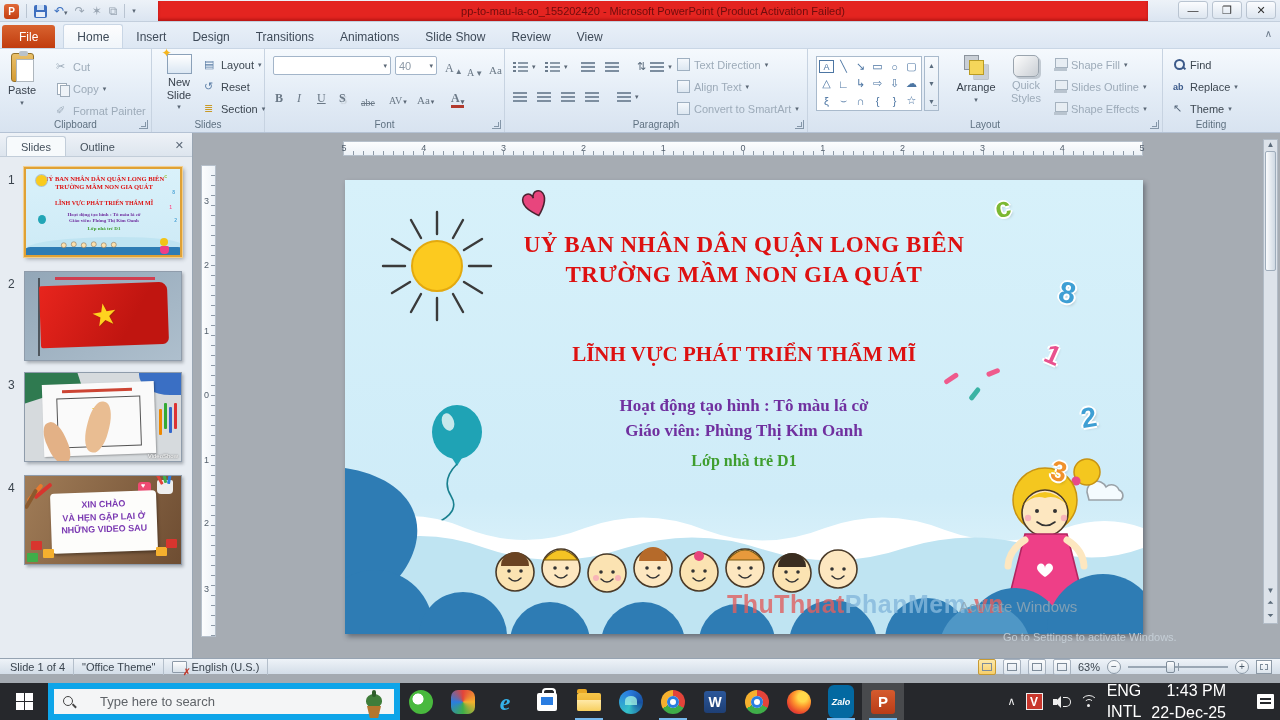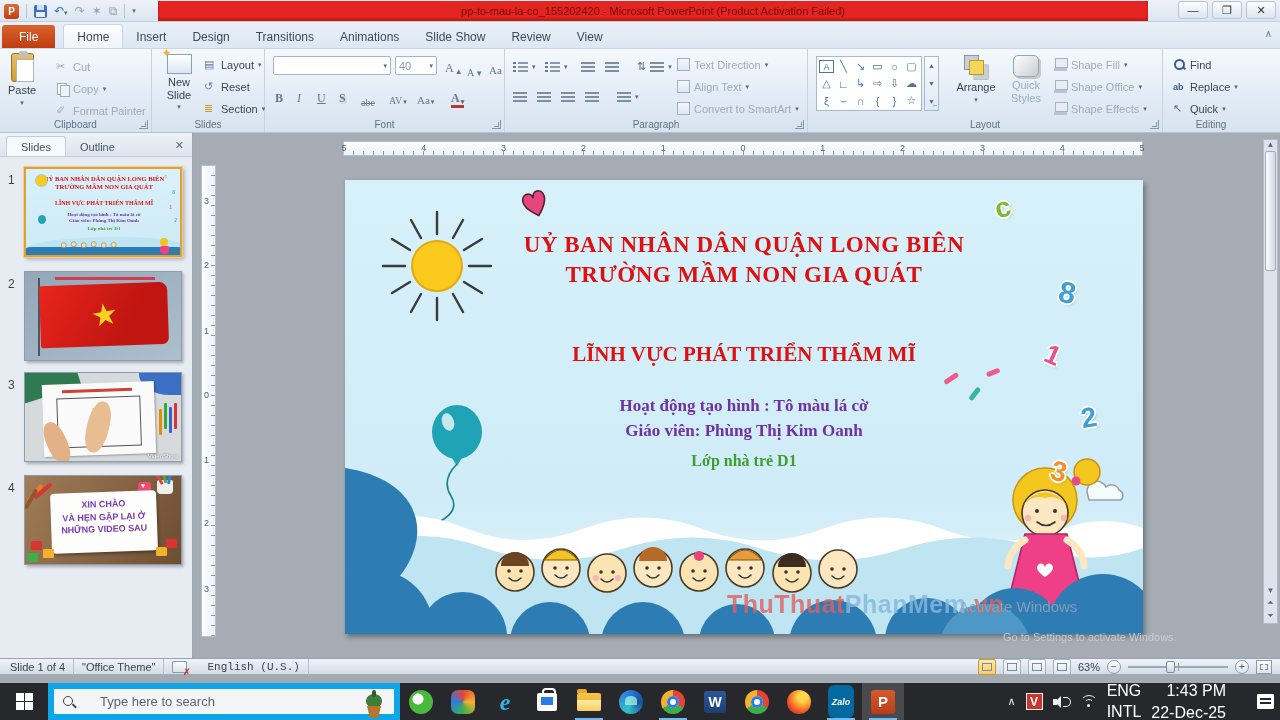--- a/index.html
+++ b/index.html
@@ -488,21 +488,21 @@
         <span class="ic-quick"></span>
         <span>Quick Styles</span>
       </div>
       <div class="sbtn dis" style="left:246px;top:6px;">
         <span class="ic-fillbox"></span>
         <span>Shape Fill</span>
           <span class="dd">▾</span>
         </div>
       <div class="sbtn dis" style="left:246px;top:28px;">
         <span class="ic-fillbox"></span>
-        <span>Shape Office</span>
+        <span>Slides Outline</span>
           <span class="dd">▾</span>
         </div>
       <div class="sbtn dis" style="left:246px;top:50px;">
         <span class="ic-fillbox"></span>
         <span>Shape Effects</span>
           <span class="dd">▾</span>
         </div>
       <div class="rgroup-label">Layout</div>
       <span class="launcher"></span>
     </div>
@@ -512,21 +512,21 @@
         <span class="ic-find"></span>
         <span>Find</span>
         </div>
       <div class="sbtn" style="left:10px;top:28px;">
         <span class="mini g g-replace"></span>
         <span>Replace</span>
           <span class="dd">▾</span>
         </div>
       <div class="sbtn" style="left:10px;top:50px;">
         <span class="mini g g-select"></span>
-        <span>Quick</span>
+        <span>Theme</span>
           <span class="dd">▾</span>
         </div>
       <div class="rgroup-label">Editing</div>
     </div>
   </div>
 
   <div class="panel">
     <div class="panel-tabs">
       <span class="ptab active">Slides</span>
       <span class="ptab">Outline</span>
@@ -804,21 +804,21 @@
       </div>
     </div>
   </div>
 
   <div class="statusbar">
     <span style="margin-left:10px;">Slide 1 of 4</span>
     <span class="st-sep"></span>
     <span>"Office Theme"</span>
     <span class="st-sep"></span>
     <span class="spell"></span>
-    <span style="margin-left:20px;font-family:Liberation Mono, monospace;">English (U.S.)</span>
+    <span style="margin-left:4px;">English (U.S.)</span>
     <span class="st-sep"></span>
     <div class="st-right">
       <span class="viewbtn active"></span>
       <span class="viewbtn"></span>
       <span class="viewbtn"></span>
       <span class="viewbtn"></span>
       <span>63%</span>
       <span class="zbtn">−</span>
       <div class="zoom-track">
         <span class="zoom-thumb"></span>

